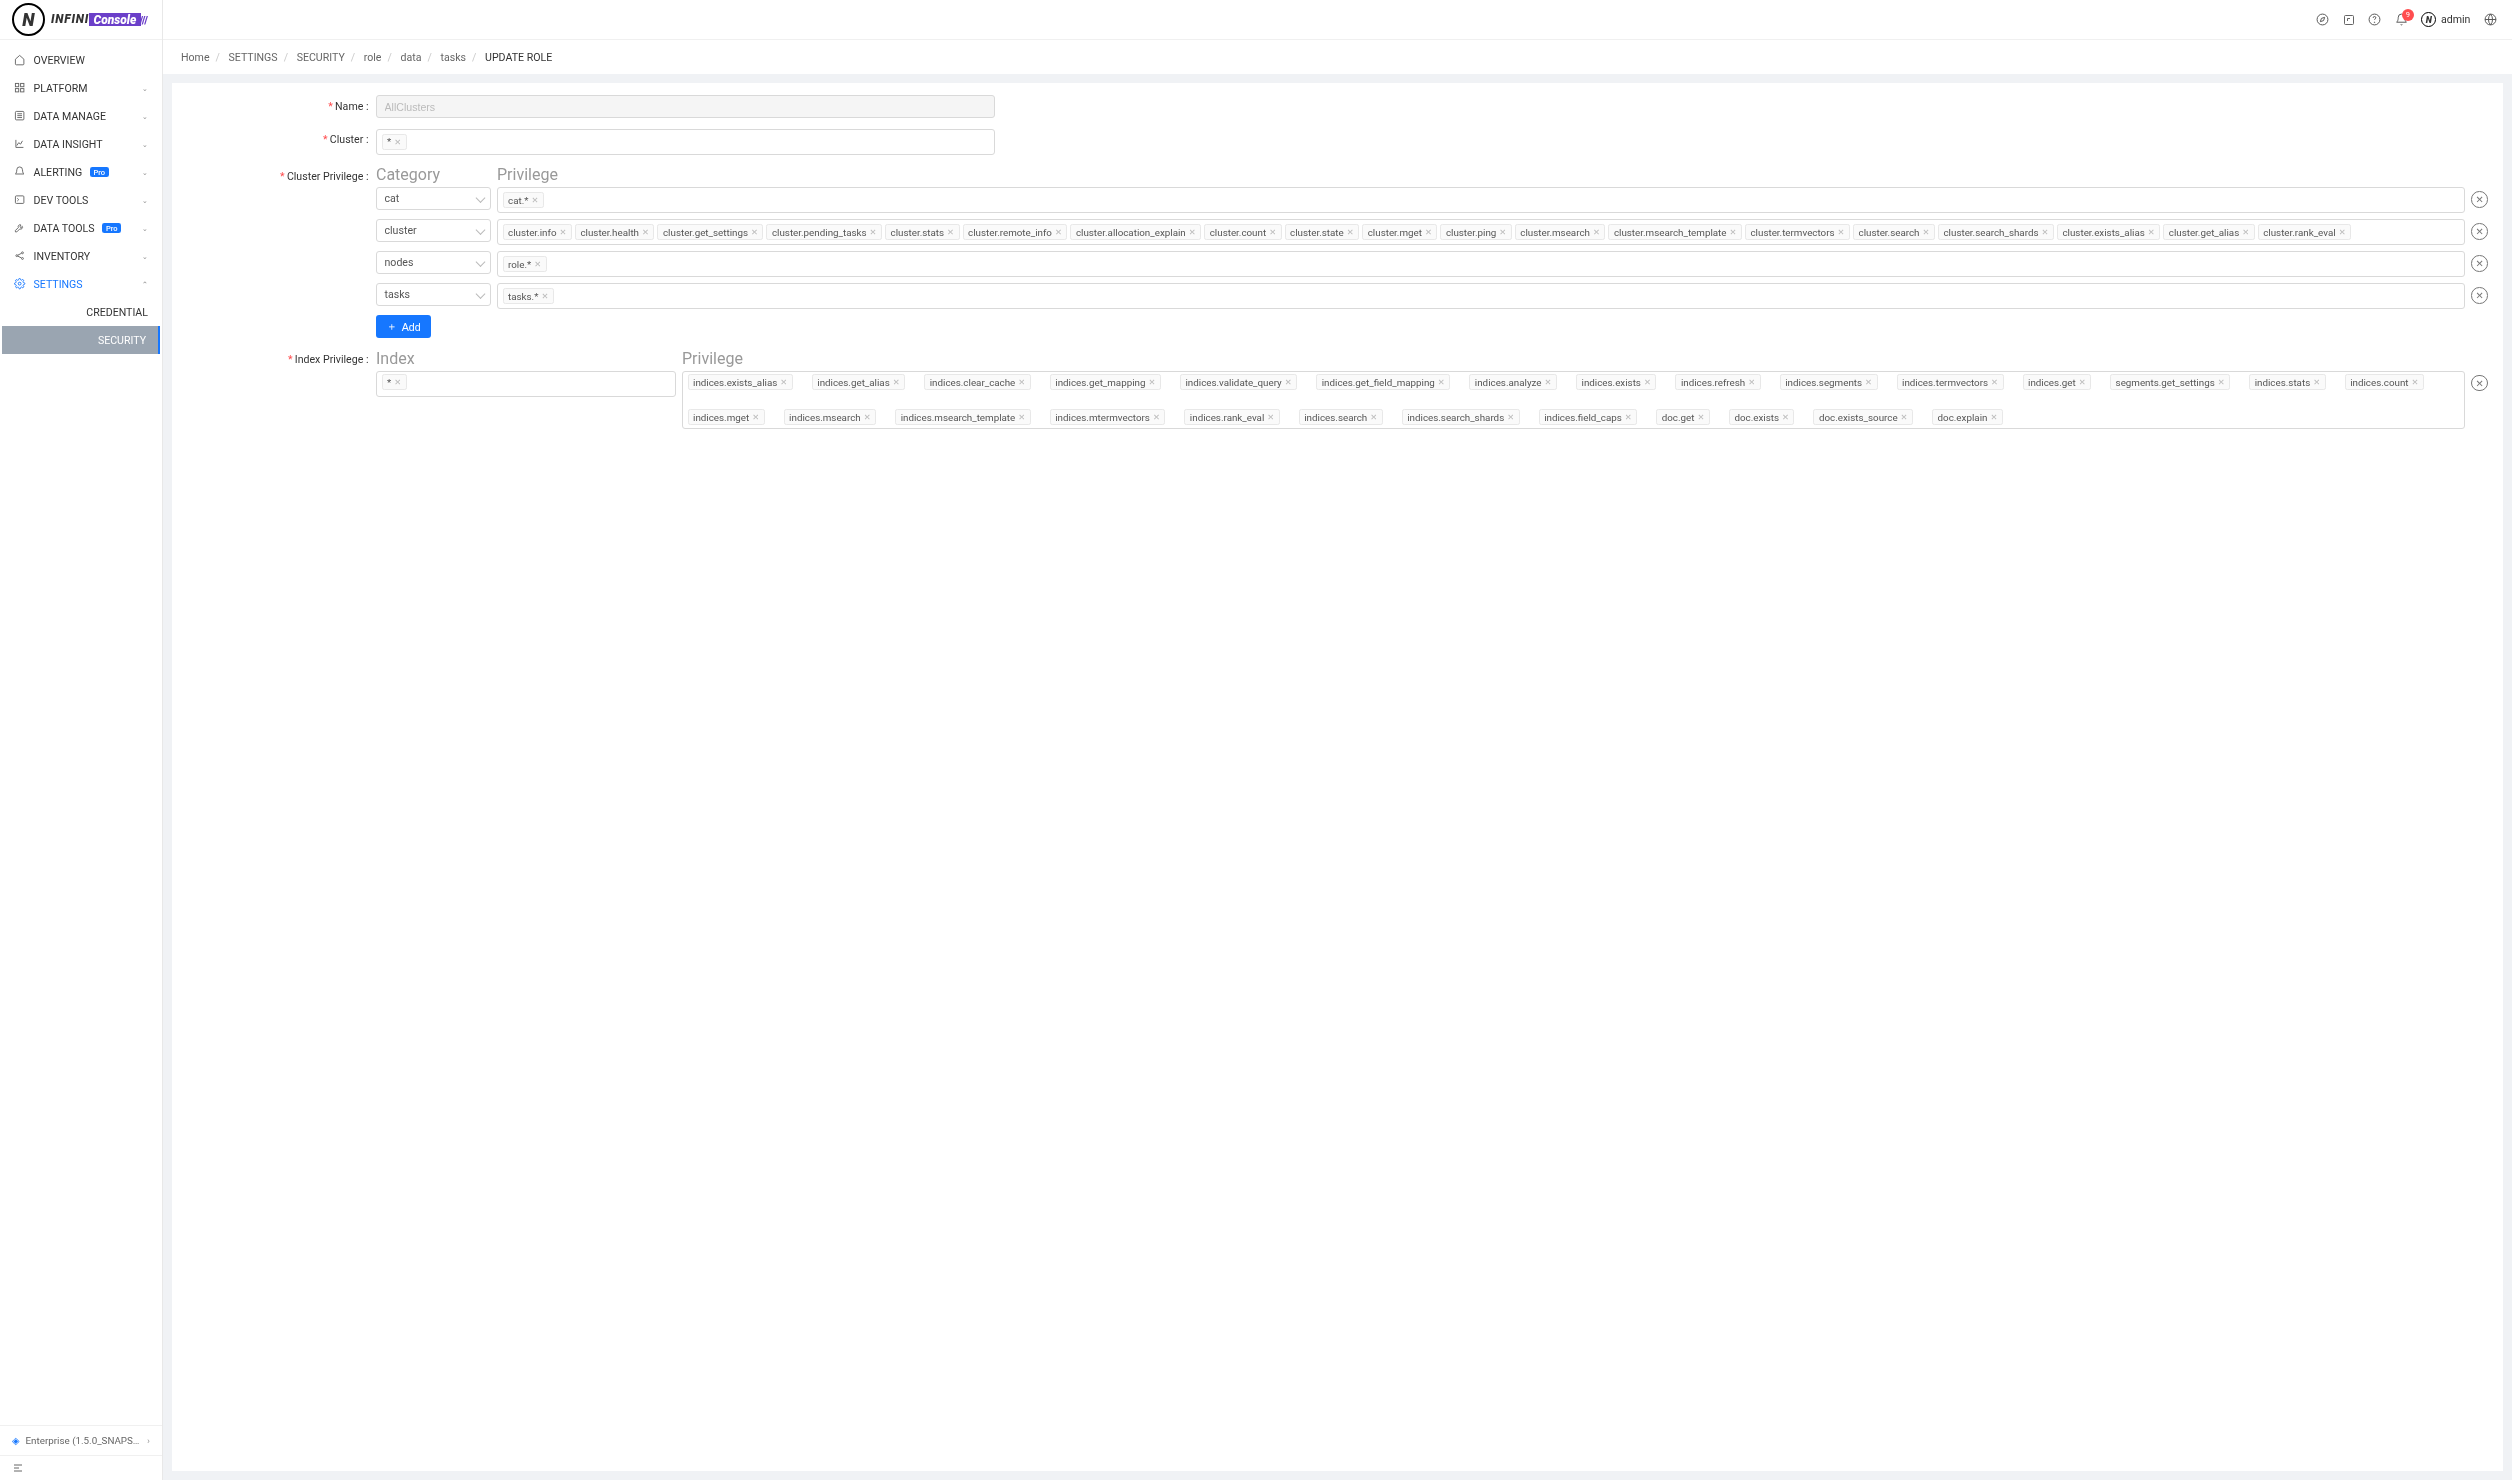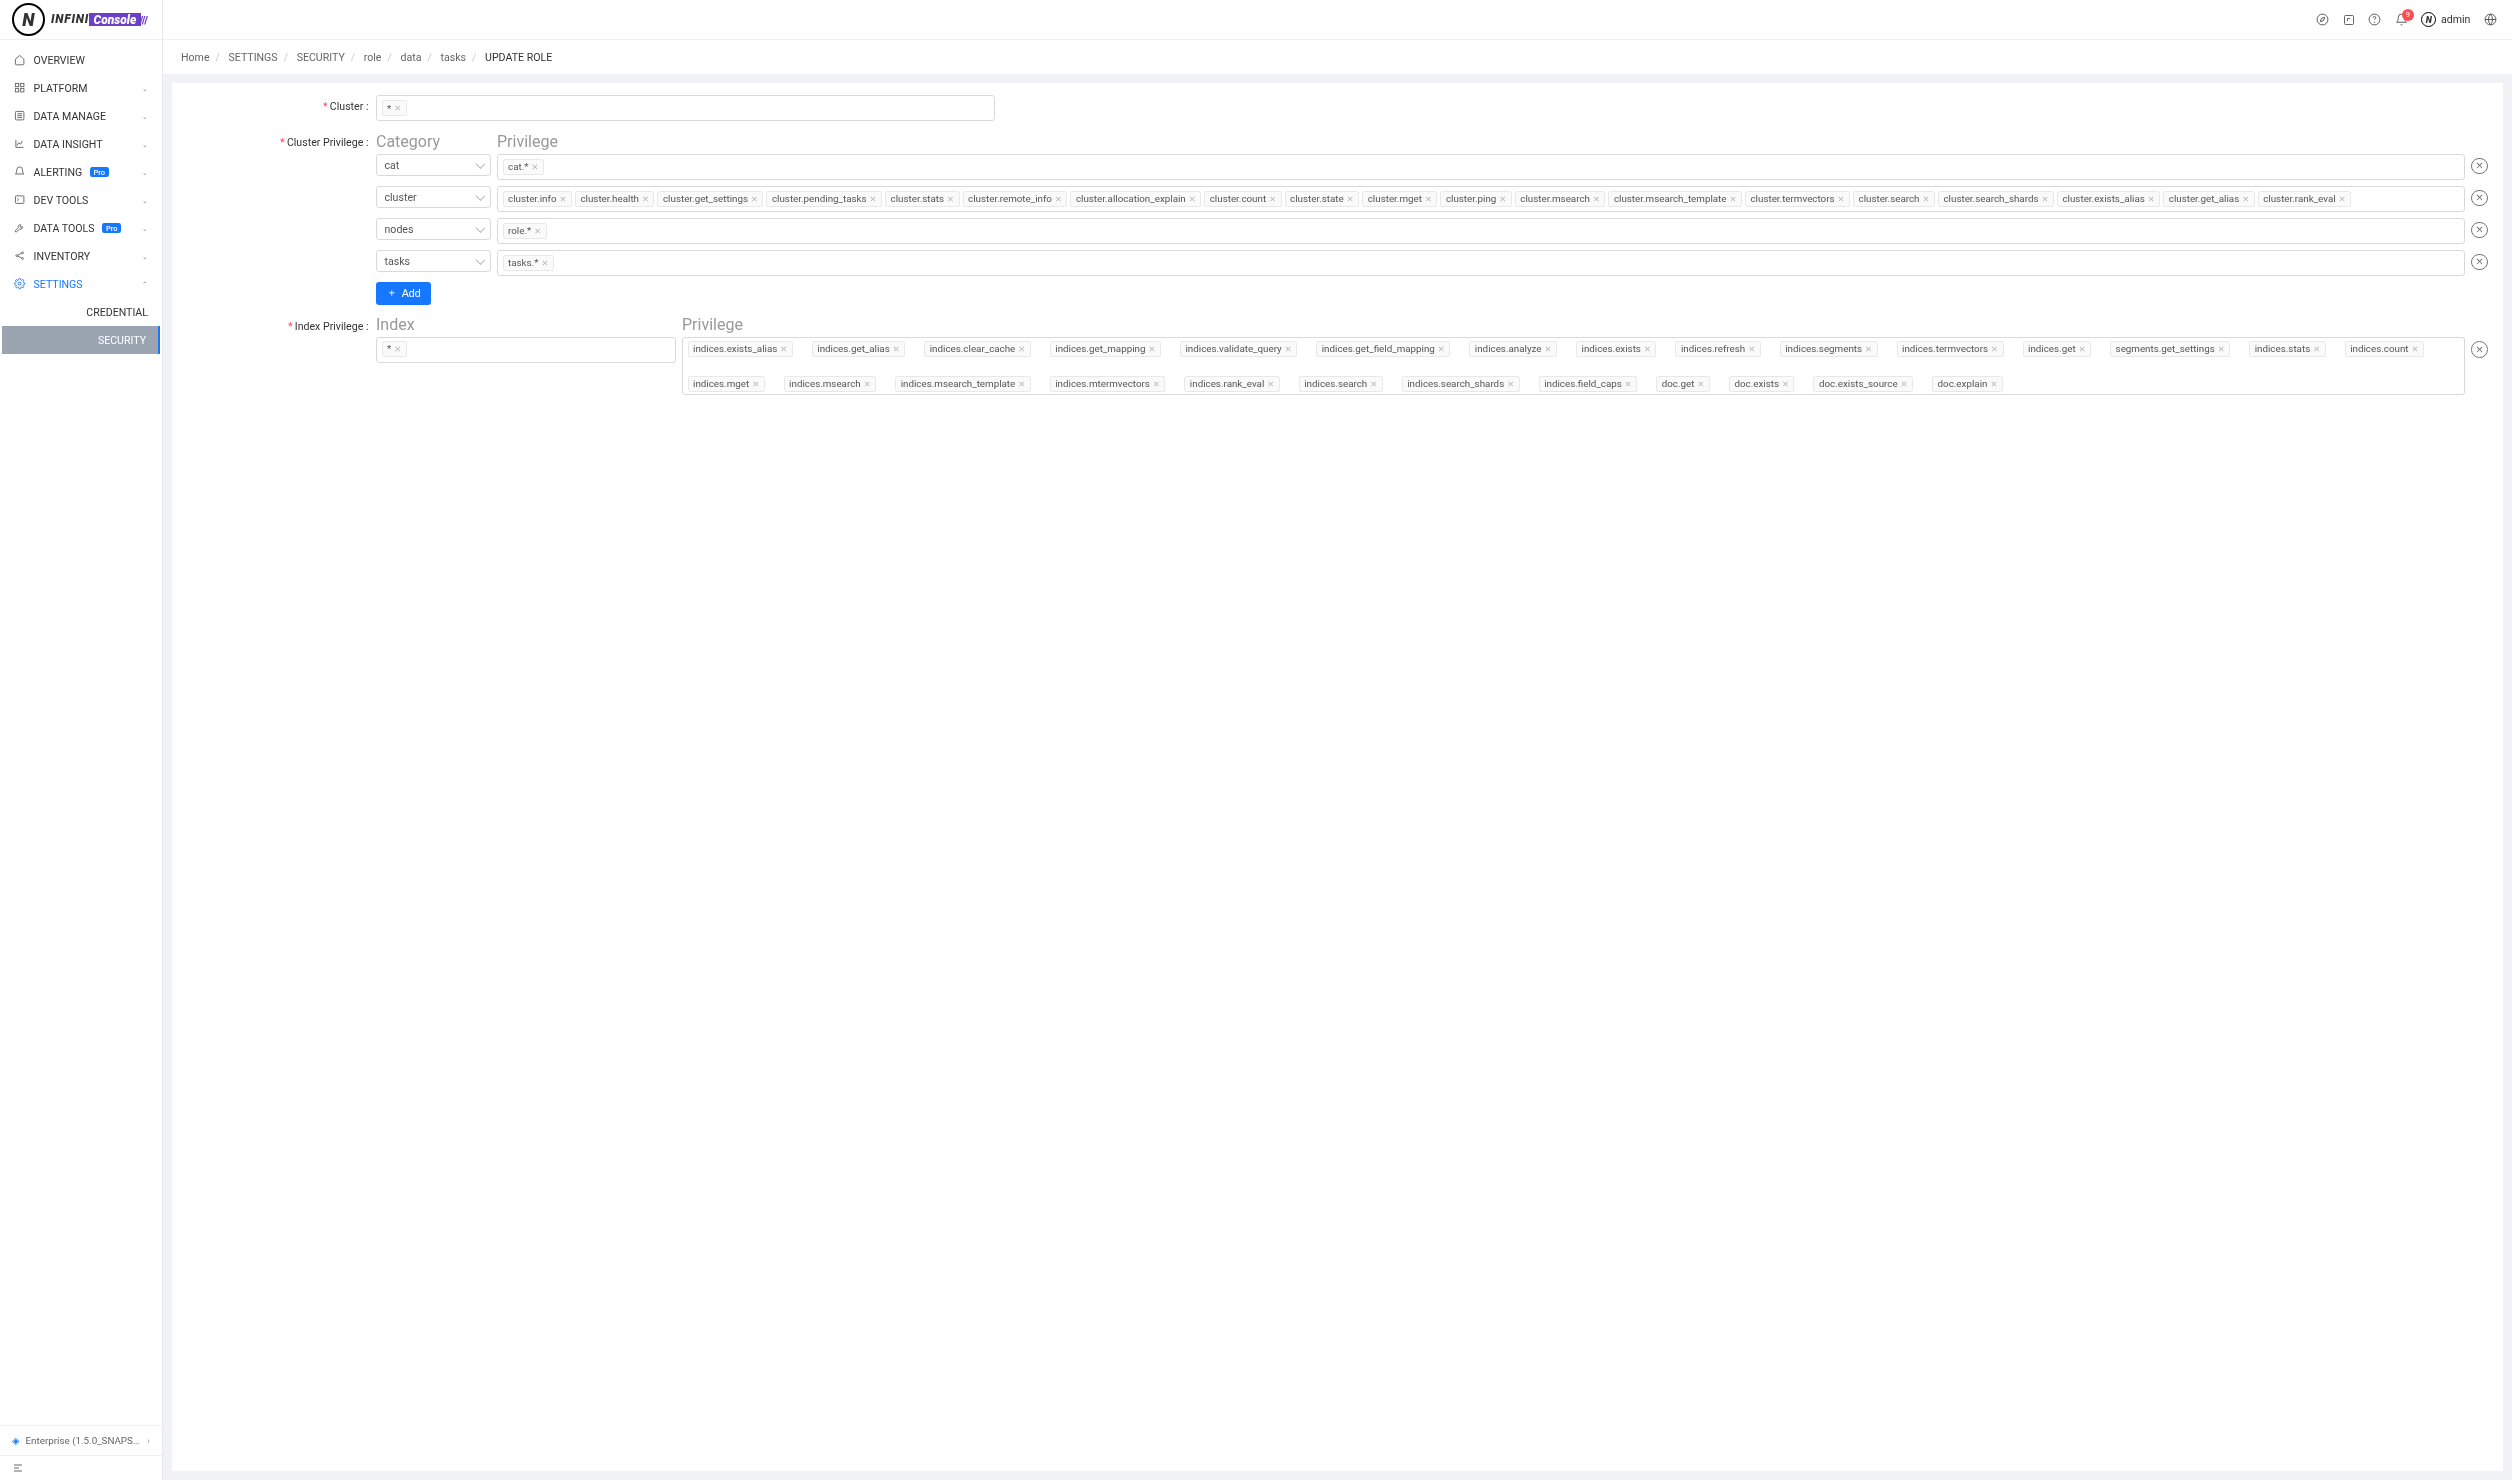--- a/index.html
+++ b/index.html
@@ -263,20 +263,26 @@
       <span>SECURITY</span><span class="sep">/</span>
       <span>role</span><span class="sep">/</span>
       <span>data</span><span class="sep">/</span>
       <span>tasks</span><span class="sep">/</span>
       <span class="current">UPDATE ROLE</span>
     </div>
 
     <div class="content">
       <div class="content-inner">
 
+        <div class="form-row">
+          <div class="form-label"><span class="req">*</span><span>Name</span> :</div>
+          <div class="form-control">
+            <input class="input-disabled" disabled="" value="AllClusters" style="">
+          </div>
+        </div>
 
         <div class="form-row">
           <div class="form-label"><span class="req">*</span><span>Cluster</span> :</div>
           <div class="form-control">
             <div class="tag-input" id="cluster-tags">
                 <span class="tag">
                   <span>*</span>
                   <span class="tag-x">✕</span>
                 </span>
               </div>

